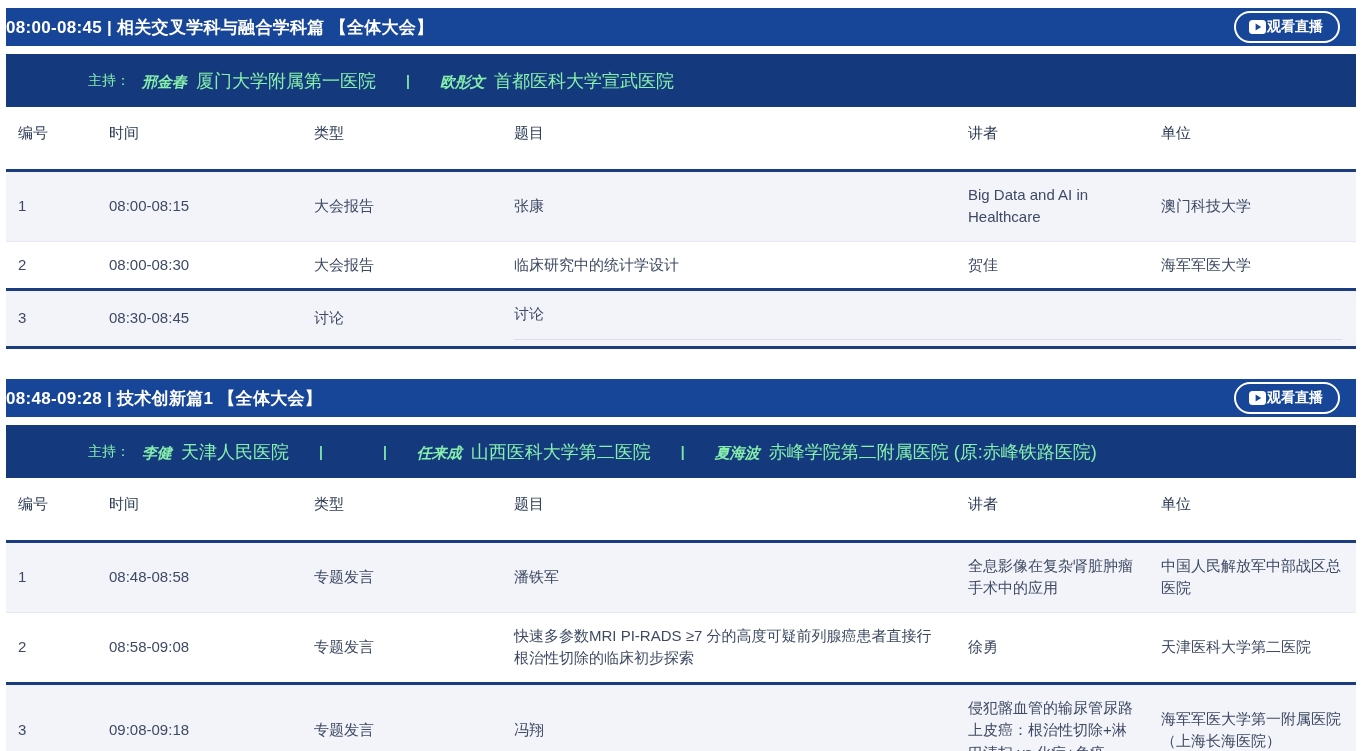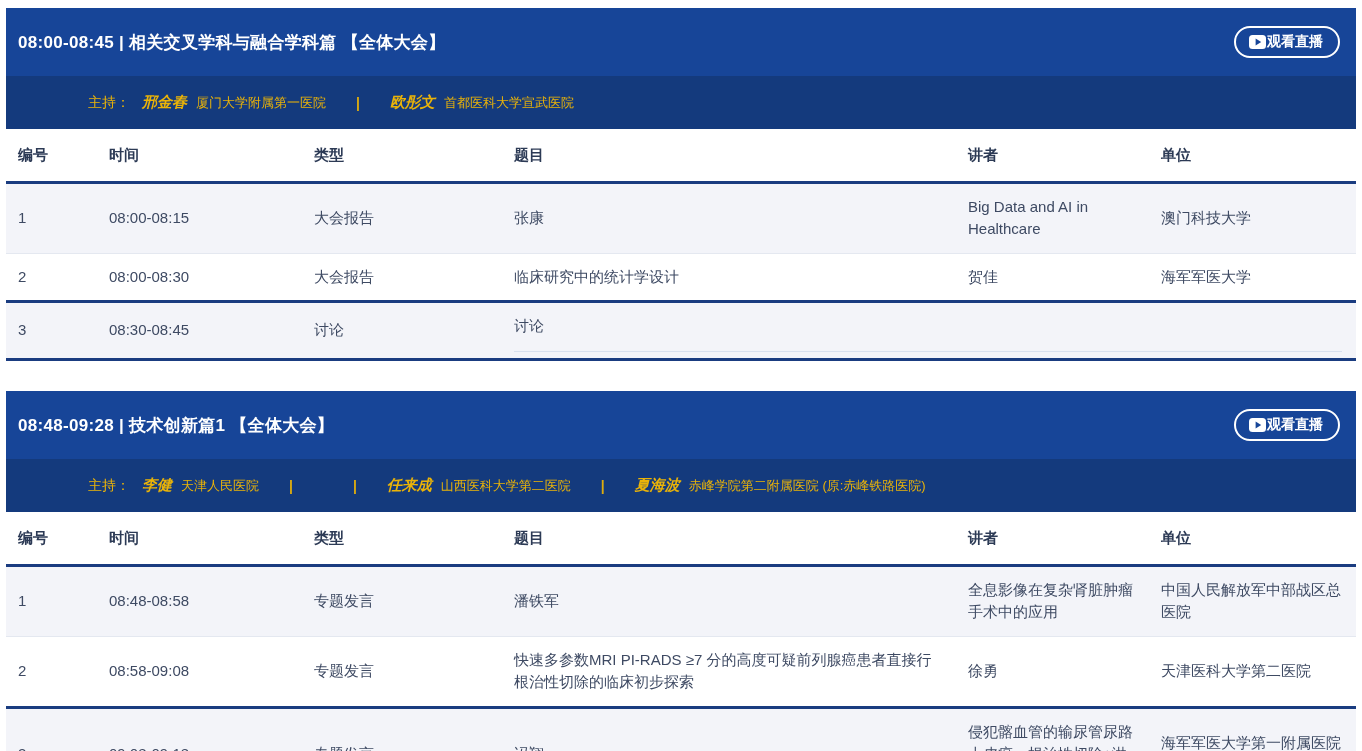--- a/index.html
+++ b/index.html
@@ -3,46 +3,46 @@
 <meta charset="utf-8">
 <style>
   * { box-sizing: border-box; }
   html, body { margin: 0; padding: 0; background: #ffffff;
     font-family: "Liberation Sans", "DejaVu Sans", sans-serif; }
   .page { width: 1362px; padding: 8px 6px 6px 6px; }
   .session { width: 1350px; }
   .session + .session { margin-top: 30px; }
 
   
-  .session-header { background: #174598; height: 68px; display: flex;
-    align-items: center; justify-content: space-between; padding: 0 16px 0 12px; }
+  .session-header { background: #174598; height: 38px; display: flex;
+    align-items: center; justify-content: space-between; padding: 0 16px 0 0; }
   .session-title { margin: 0; color: #ffffff; font-size: 17px; font-weight: bold;
     letter-spacing: 0.3px; }
   .live-btn { background: transparent; border: 2px solid #ffffff; border-radius: 16px;
     color: #ffffff; display: inline-flex; align-items: center; gap: 1px;
     padding: 5px 15px 5px 13px; font-size: 14px; font-weight: bold; cursor: pointer;
     font-family: inherit; white-space: nowrap; }
   .live-btn svg { display: block; }
 
   
   .hosts-bar { background: #143a7d; min-height: 53px; display: flex;
-    align-items: center; flex-wrap: wrap; padding: 8px 14px 8px 82px; color: #eab308; }
+    align-items: center; flex-wrap: wrap; padding: 8px 14px 8px 82px; color: #86efac; margin-top: 8px; }
   .hosts-label { font-size: 14px; margin-right: 12px; }
   .host-entry { display: inline-flex; align-items: baseline; }
   .host-name { font-size: 15px; font-weight: bold; margin-right: 9px; font-style: italic; }
-  .host-aff { font-size: 13px; }
+  .host-aff { font-size: 18px; }
   .host-sep { margin: 0 30px; font-size: 14px; font-weight: bold; opacity: 0.95; }
 
   
   .trow { display: grid; grid-template-columns: 91px 205px 200px 454px 193px 1fr;
     align-items: center; }
   .cell { padding: 12px 14px 12px 12px; font-size: 15px; color: #3e4a63;
     line-height: 1.5; }
   .thead { border-bottom: 3px solid #1a3c80; }
-  .thead .cell { font-weight: bold; color: #2c3a55; padding-top: 15px; padding-bottom: 14px; }
+  .thead .cell { font-weight: normal; color: #2c3a55; padding-top: 15px; padding-bottom: 24px; }
   .trow.shade { background: #f3f4f9; }
   .trow.div-thin { border-bottom: 1px solid #e4e8f0; }
   .trow.div-thick { border-bottom: 3px solid #1a3c80; }
   .trow.body-row { min-height: 45px; }
   .trow.tall { min-height: 62px; }
   .trow.discussion { min-height: 58px; }
   .cell.span-right { grid-column: 4 / -1; align-self: start; padding-bottom: 0; }
   .cell.span-right .underlined { display: block; padding-bottom: 13px;
     border-bottom: 1px solid #d8e0ee; }
 </style>

